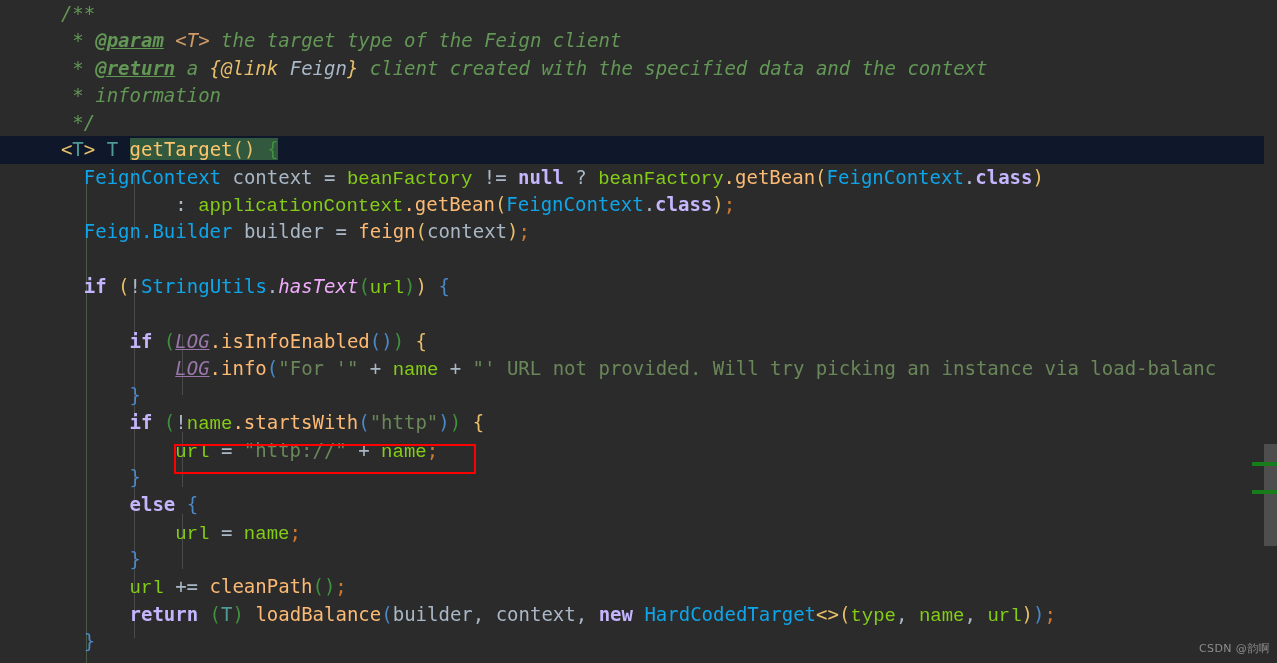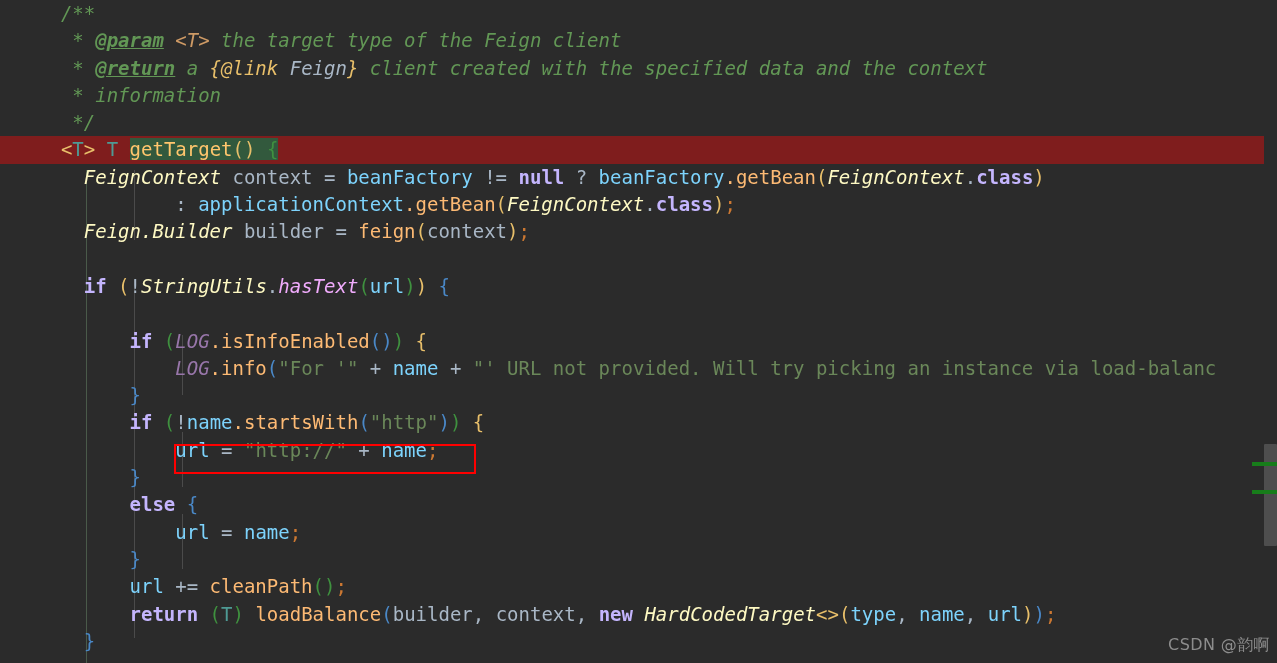--- a/index.html
+++ b/index.html
@@ -26,43 +26,43 @@
     letter-spacing:0px;
   }
   .line{
     position:relative;
     height:27.3px;
     padding-left:38px;
     box-sizing:border-box;
     white-space:pre;
   }
   .line.caret{
-    background:#7f1d1d;
+    background:#0f172a;
   }
   
   .cmt      {color:#629755;font-style:italic;}
   .cmt-tag  {color:#629755;font-style:italic;text-decoration:underline;font-weight:bold;}
   .cmt-type {color:#ce9a65;font-style:italic;}
   .cmt-link {color:#e8bf6a;font-style:italic;font-weight:normal;}
   .cmt-ref  {color:#a9b7c6;font-style:italic;}
   .kw-b     {color:#c4b5fd;font-weight:bold;}
   .txt      {color:#a9b7c6;}
-  .cls      {color:#fef9c3;font-style:italic;}
+  .cls      {color:#0ea5e9;}
   .gen      {color:#4e9a94;}
   .mth      {color:#ffc66d;}
   .call     {color:#fdba74;}
-  .fld      {color:#7dd3fc;}
+  .fld      {color:#84cc16;font-family:Liberation Mono, monospace;}
   .str      {color:#6a8759;}
   .brkt-y   {color:#e8bf6a;}
   .brkt-b   {color:#4a88c7;}
   .brkt-g   {color:#3f913f;}
   .brkt-o   {color:#e8bf6a;}
   .brace    {color:#4a88c7;}
   .stat     {color:#f0abfc;font-style:italic;}
-  .sfld     {color:#9876aa;font-style:italic;}
+  .sfld     {color:#9876aa;font-style:italic;text-decoration:underline;}
   .semi     {color:#cc7832;}
   .hl-ident {background:#32593d;}
   
   .guide{
     position:absolute;
     width:1px;
     background:#4b4b4b;
   }
   .guide.g-green{background:#4a5a4a;}
   
@@ -91,21 +91,21 @@
     right:0;
     width:13px;height:4px;
     background:#177d1a;
   }
   .vcs-marker.wide{width:25px;right:0;}
   
   .watermark{
     position:absolute;
     right:7px;bottom:7px;
     font-family:"DejaVu Sans","Liberation Sans",sans-serif;
-    font-size:16px;
+    font-size:11px;
     color:#8d8d8d;
     letter-spacing:.4px;
   }
 </style>
 </head>
 <body>
 
 <div id="editor">
 
   <div id="guides">

